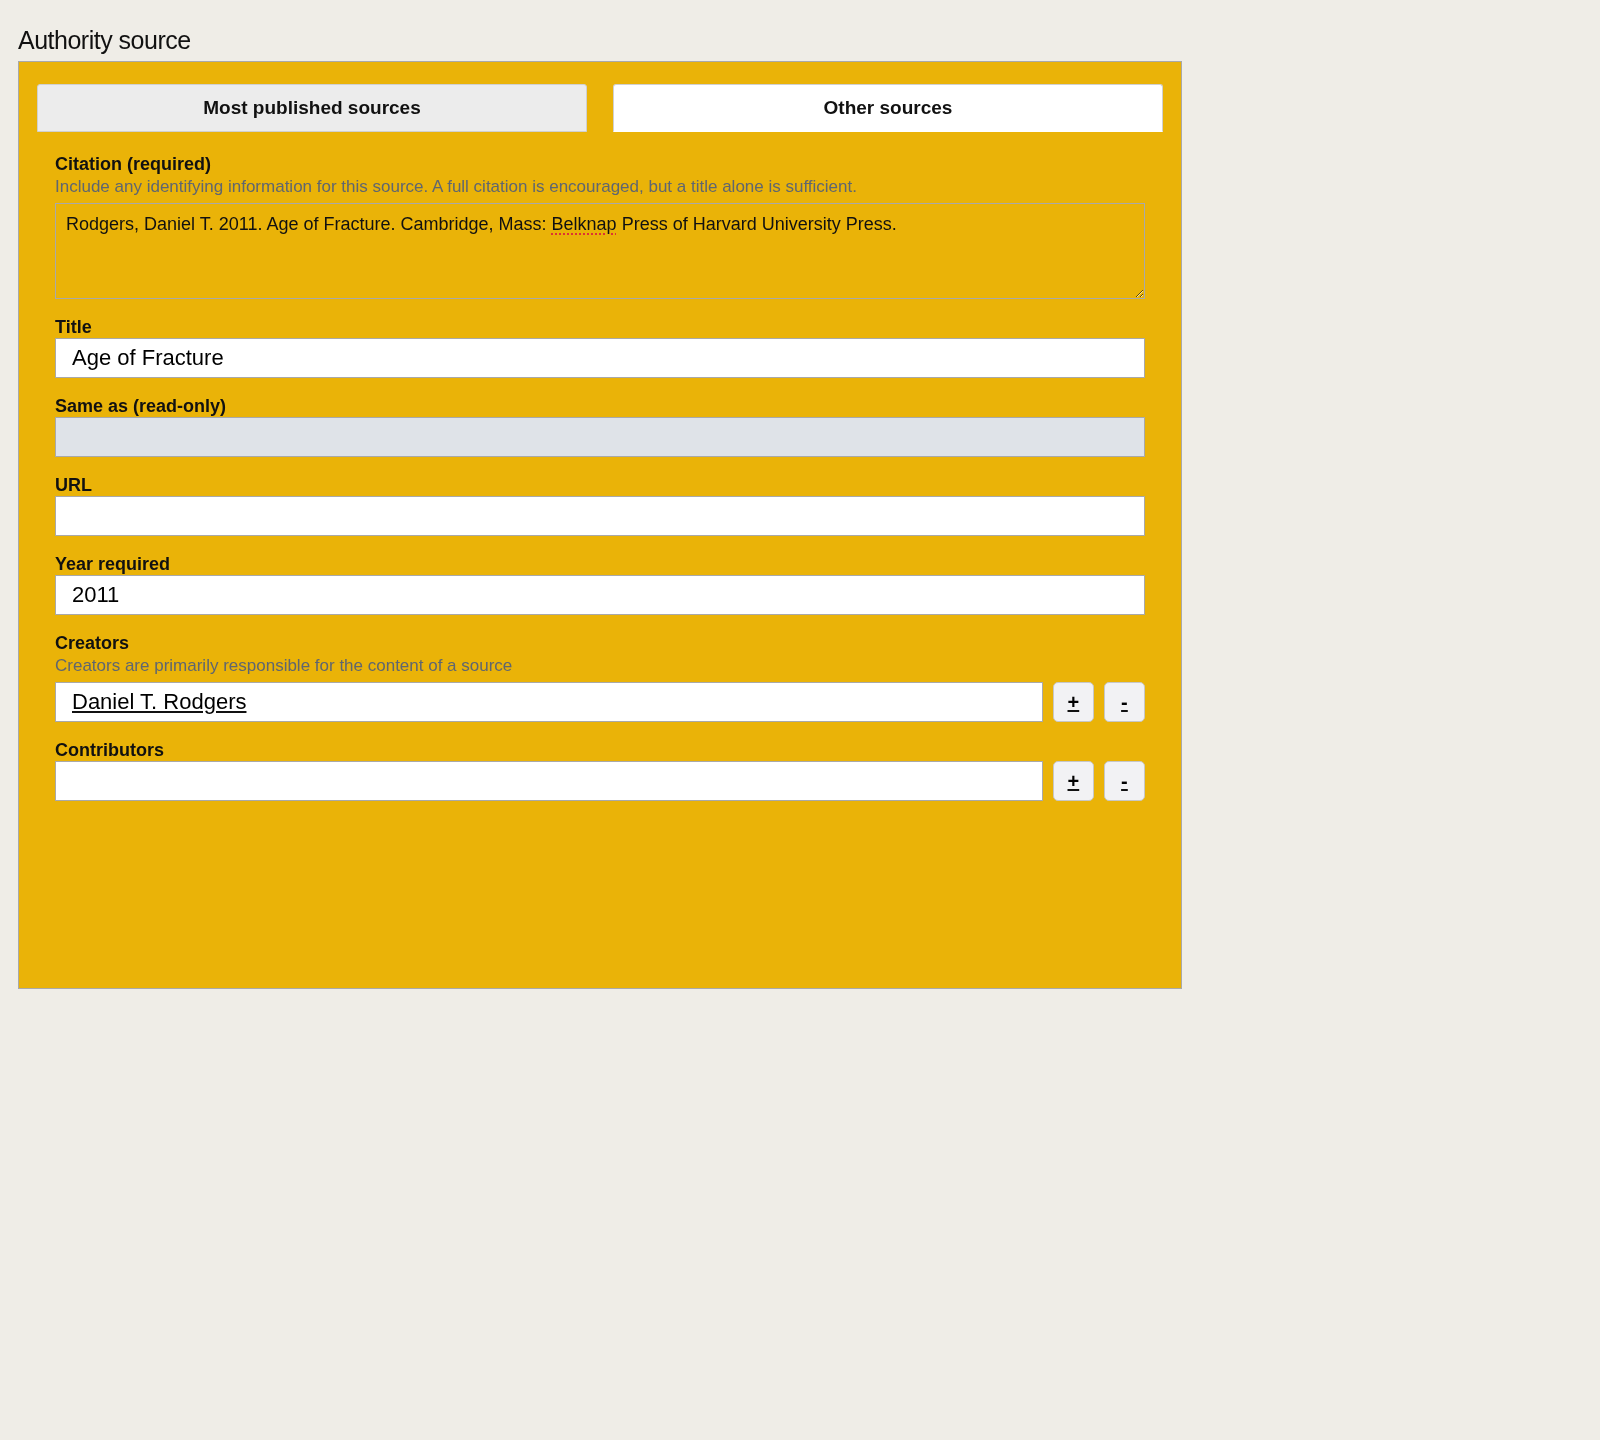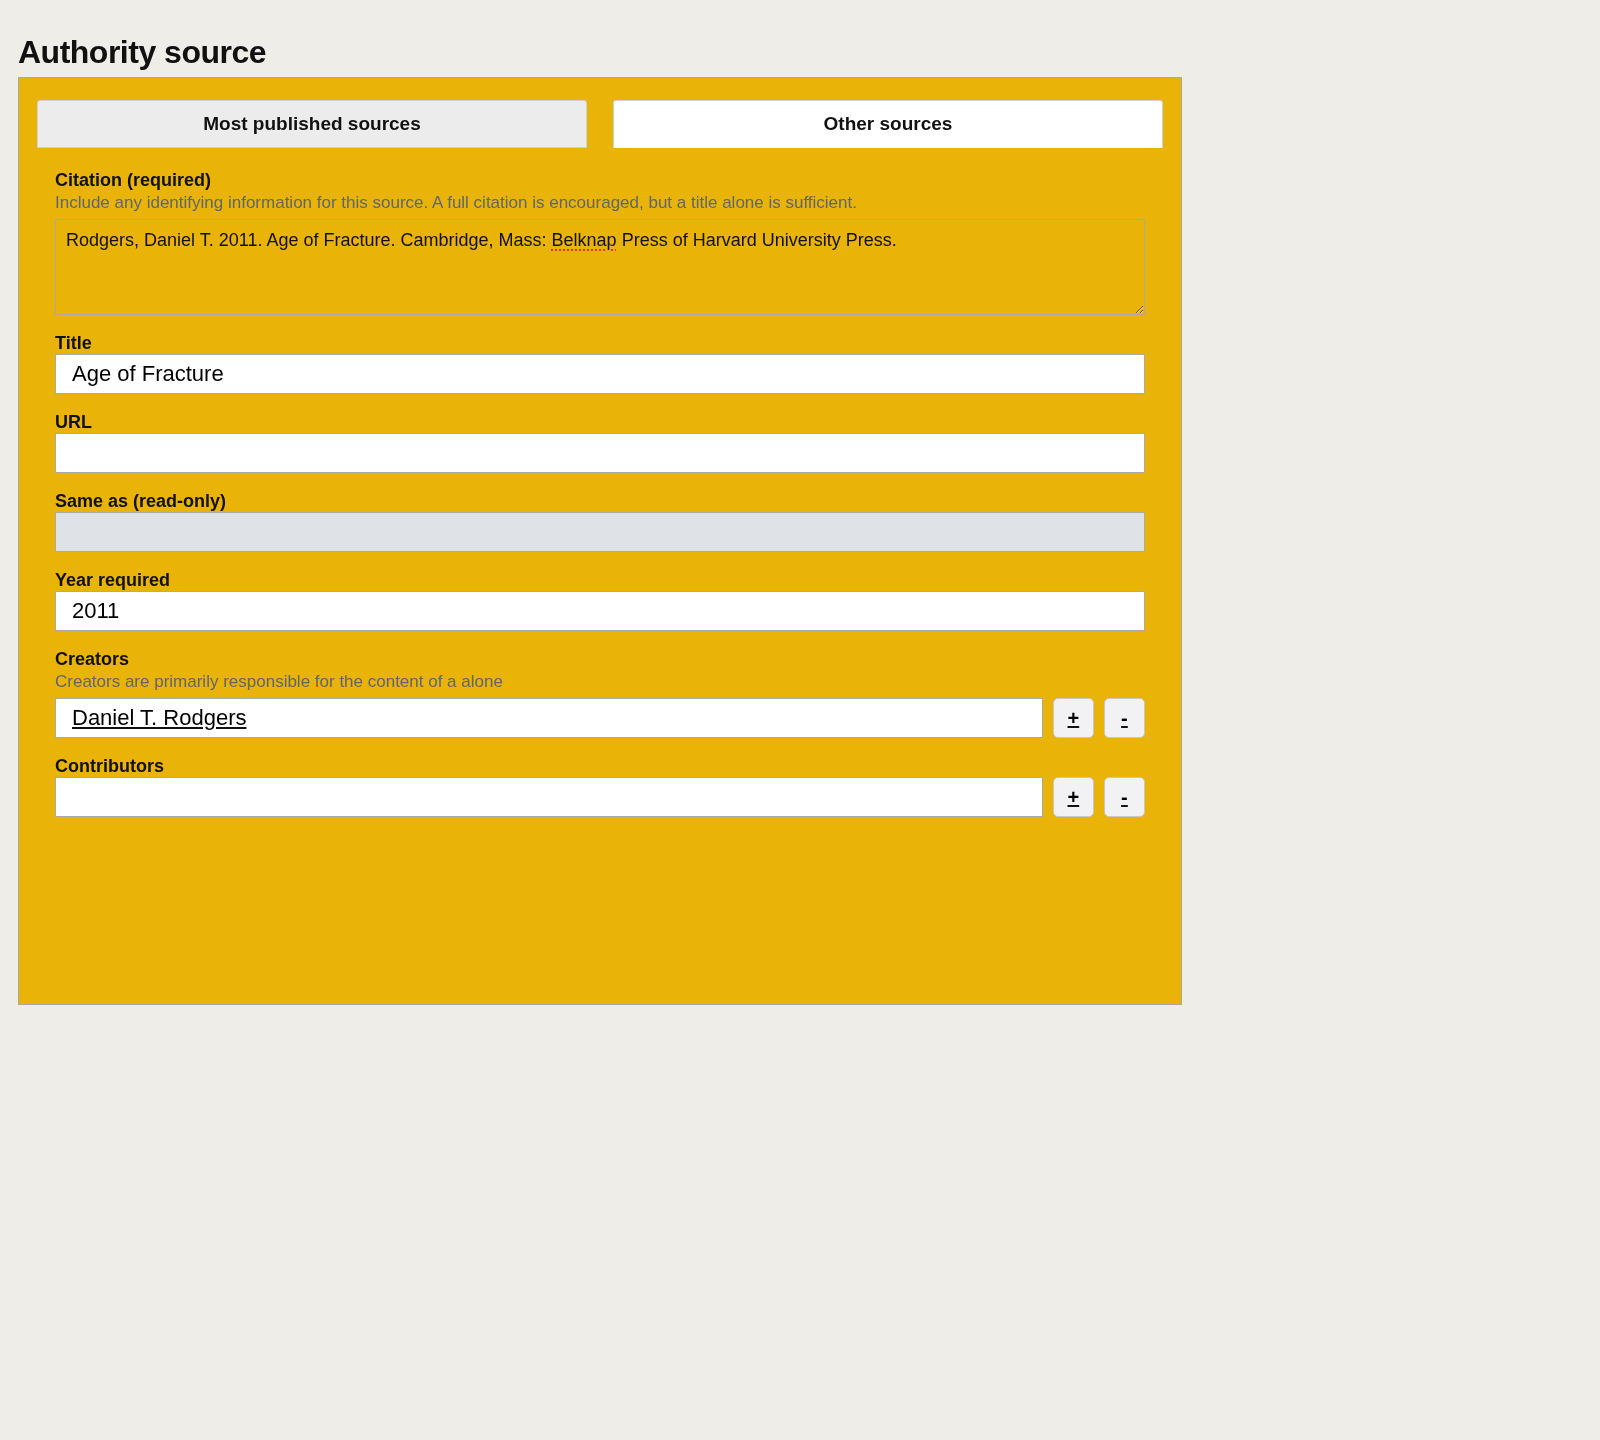--- a/index.html
+++ b/index.html
@@ -5,22 +5,22 @@
   * { box-sizing: border-box; }
   html, body {
     margin: 0; padding: 0;
     width: 1200px; height: 1080px;
     background: #efede7;
     font-family: -apple-system, "Helvetica Neue", Helvetica, Arial, sans-serif;
     font-size: 16px; color: #111;
   }
   .page { padding: 18px 18px 0 18px; }
   h1 {
-    margin: 16px 0 6px 0;
-    font-size: 32px; font-weight: 700;
+    margin: 8px 0 6px 0;
+    font-size: 25px; font-weight: 400;
     letter-spacing: -0.5px;
   }
   .panel {
     background: #eab308;
     border: 1px solid #a9a9a9;
     padding: 0;
     height: 928px;
     position: relative;
   }
   .tabs {
@@ -115,37 +115,37 @@
           <span>Rodgers, Daniel T. 2011. Age of Fracture. Cambridge, Mass: </span><span class="spellerr">Belknap</span><span> Press of Harvard University Press.</span>
         </div>
       </div>
 
       <div class="field-block">
         <div class="field-label">Title</div>
         <input class="text" type="text" value="Age of Fracture" style="">
       </div>
 
       <div class="field-block">
-        <div class="field-label">URL</div>
-        <input class="text" type="text" value="" style="">
+        <div class="field-label">Same as (read-only)</div>
+        <div class="readonly-box"></div>
       </div>
 
       <div class="field-block">
-        <div class="field-label">Same as (read-only)</div>
-        <div class="readonly-box"></div>
+        <div class="field-label">URL</div>
+        <input class="text" type="text" value="" style="">
       </div>
 
       <div class="field-block">
         <div class="field-label">Year required</div>
         <input class="text" type="text" value="2011" style="">
       </div>
 
       <div class="field-block">
         <div class="field-label">Creators</div>
-        <div class="help">Creators are primarily responsible for the content of a alone</div>
+        <div class="help">Creators are primarily responsible for the content of a source</div>
         <div class="row">
           <input class="text" type="text" value="Daniel T. Rodgers" style="">
           <button class="sq-btn">+</button>
           <button class="sq-btn">-</button>
         </div>
       </div>
 
       <div class="field-block" style="margin-bottom:16px;">
         <div class="field-label">Contributors</div>
         <div class="row">

